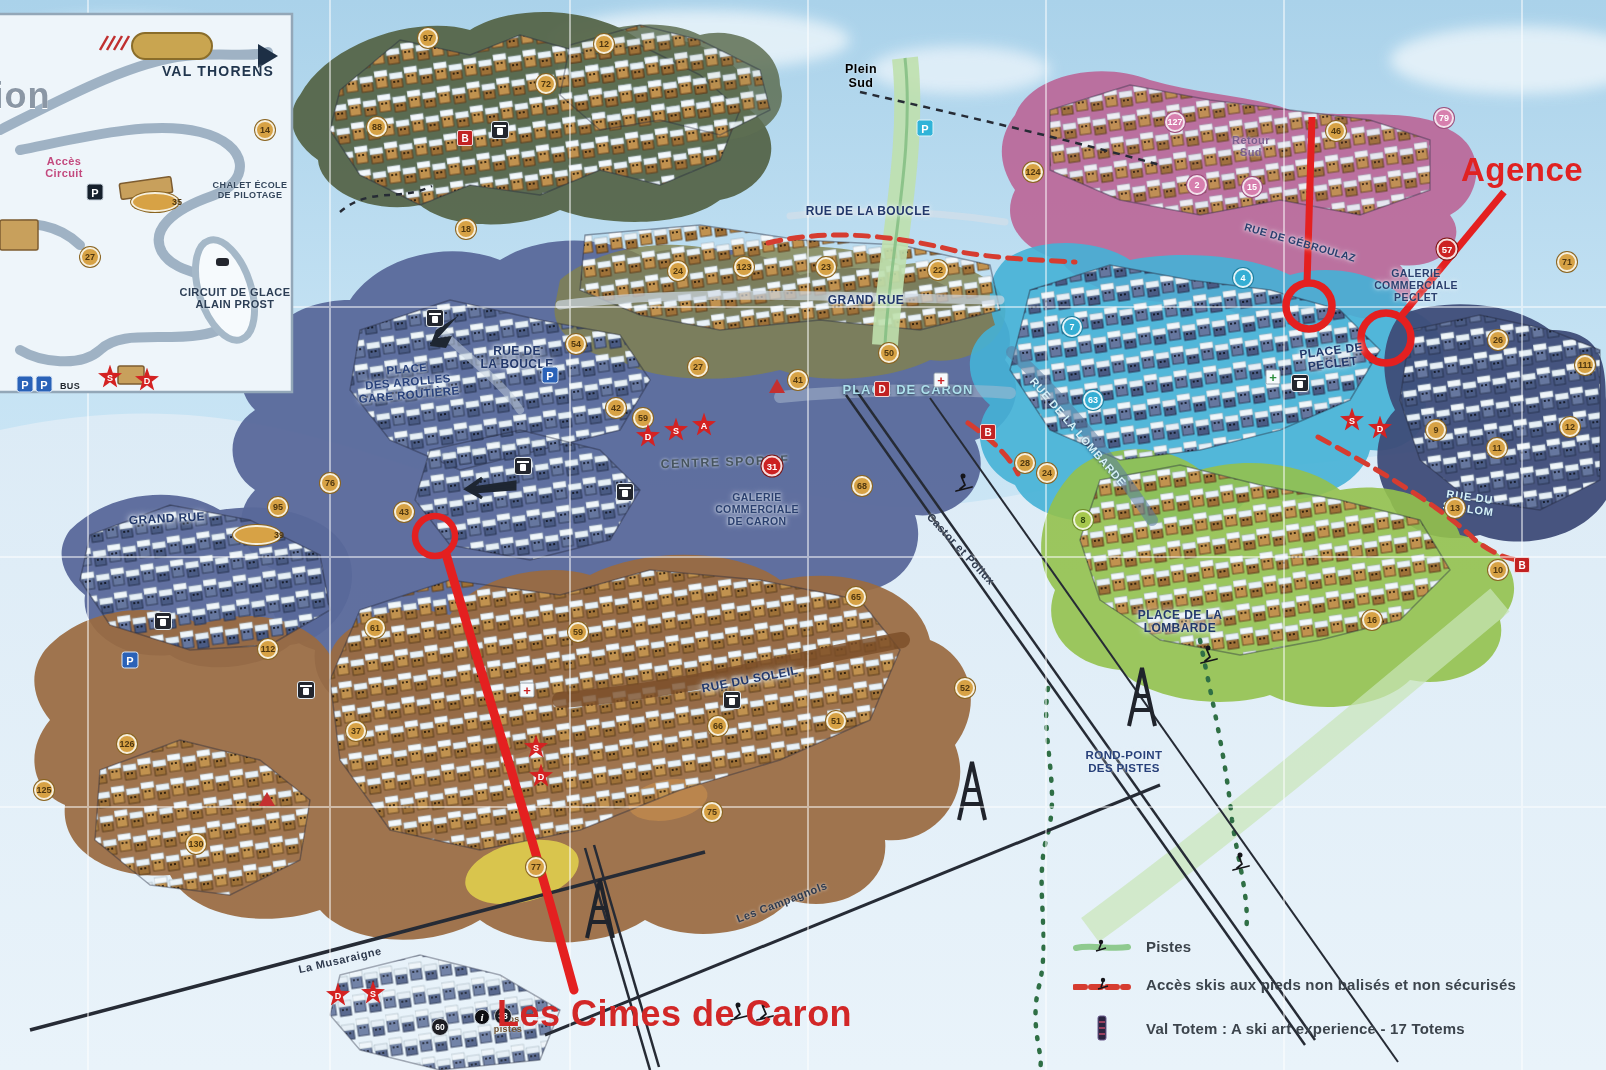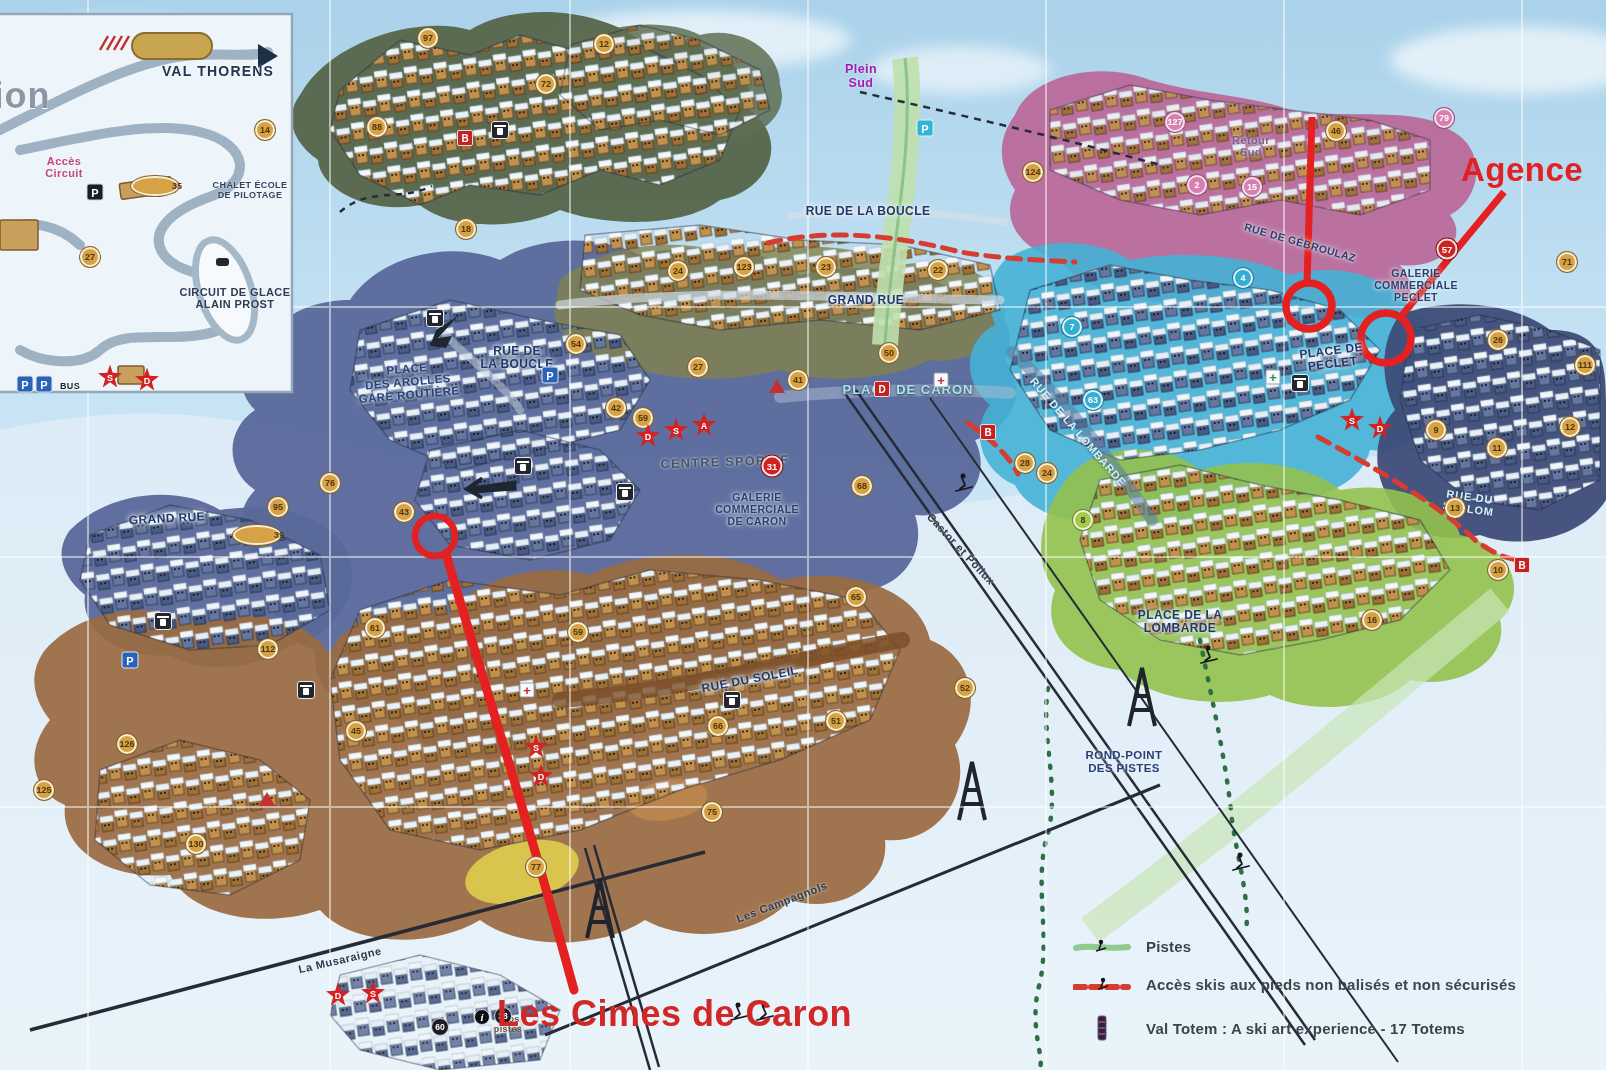--- a/index.html
+++ b/index.html
@@ -8,21 +8,21 @@
   
   #labels-layer,#markers-layer{position:absolute;left:0;top:0;width:1606px;height:1070px;pointer-events:none;}
   .lbl{position:absolute;transform:translate(-50%,-50%);white-space:pre-line;text-align:center;
        font-weight:bold;line-height:1.12;letter-spacing:.4px;}
   .street{font-size:12px;color:#22386b;text-shadow:0 0 3px rgba(238,245,251,.95),0 0 6px rgba(238,245,251,.8),0 0 9px rgba(238,245,251,.6);}
   .street-l{font-size:11.5px;color:#27407a;text-shadow:0 0 3px rgba(238,245,251,.95),0 0 6px rgba(238,245,251,.8);}
   .street-sm{font-size:10.5px;color:#2a3f6e;text-shadow:0 0 3px rgba(238,245,251,.95),0 0 6px rgba(238,245,251,.8);}
   .cyan-lbl{font-size:13px;color:#aee0ec;letter-spacing:1px;text-shadow:0 1px 2px rgba(16,42,66,.75),0 0 4px rgba(16,42,66,.4);}
   .cyan-st{font-size:11px;color:#d6f1f8;letter-spacing:.8px;text-shadow:0 1px 2px rgba(25,60,95,.7);}
   .grey-lbl{font-size:12.5px;color:#47555f;letter-spacing:1.4px;text-shadow:0 0 3px rgba(240,246,250,.9);}
-  .purple{font-size:12.5px;color:#a21caf;text-shadow:0 0 3px rgba(235,243,250,.9);}
+  .purple{font-size:12.5px;color:#000000;text-shadow:0 0 3px rgba(235,243,250,.9);}
   .purple-sm{font-size:11px;color:#7b5f8e;text-shadow:0 0 3px rgba(235,243,250,.9);}
   .lift{font-size:11px;color:#2e3a4e;font-weight:600;letter-spacing:.6px;text-shadow:0 0 3px rgba(235,243,250,.9);}
   .ghost{font-size:36px;color:#8b97a5;letter-spacing:1px;text-shadow:0 1px 0 #fff;}
   .inset-big{font-size:14px;color:#21364e;letter-spacing:1.2px;text-shadow:0 0 3px rgba(245,250,253,.9);}
   .inset-md{font-size:11px;color:#2c3e55;text-shadow:0 0 3px rgba(245,250,253,.9);}
   .inset-sm{font-size:9px;color:#33465c;text-shadow:0 0 2px rgba(245,250,253,.9);}
   .inset-xs{font-size:9px;color:#1d242b;text-shadow:0 0 2px rgba(245,250,253,.9);}
   .pink-lbl{font-size:11px;color:#c2497e;text-shadow:0 0 2px rgba(245,250,253,.9);}
   .tan-xs{font-size:9px;color:#6d5130;text-shadow:0 0 2px rgba(245,250,253,.9);}
   
@@ -295,21 +295,21 @@
 pistes</div>
     </div>
 <div id="markers-layer">
       <div class="mk mk-gold" style="left: 428px; top: 38px;">97</div>
       <div class="mk mk-gold" style="left: 546px; top: 84px;">72</div>
       <div class="mk mk-gold" style="left: 604px; top: 44px;">12</div>
       <div class="mk mk-gold" style="left: 377px; top: 127px;">88</div>
       <div class="mk mk-gold" style="left: 466px; top: 229px;">18</div>
       <div class="mk mk-rsq" style="left: 465px; top: 138px;">B</div>
       <div class="mk mk-gold" style="left: 265px; top: 130px;">14</div>
-      <div class="mk mk-gold" style="left: 155px; top: 186px; padding-left: 44px;">35</div>
+      <div class="mk mk-gold" style="left: 155px; top: 202px; padding-left: 44px;">35</div>
       <div class="mk mk-gold" style="left: 90px; top: 257px;">27</div>
       <div class="mk mk-star" style="left: 110px; top: 377px;">S</div>
       <div class="mk mk-star" style="left: 147px; top: 380px;">D</div>
       <div class="mk mk-pd" style="left: 95px; top: 192px;">P</div>
       <div class="mk mk-p" style="left: 25px; top: 384px;">P</div>
       <div class="mk mk-p" style="left: 44px; top: 384px;">P</div>
       <div class="mk mk-pink" style="left: 1175px; top: 122px;">127</div>
       <div class="mk mk-gold" style="left: 1033px; top: 172px;">124</div>
       <div class="mk mk-pink" style="left: 1197px; top: 185px;">2</div>
       <div class="mk mk-pink" style="left: 1252px; top: 187px;">15</div>
@@ -352,21 +352,21 @@
       <div class="mk mk-gold" style="left: 1372px; top: 620px;">16</div>
       <div class="mk mk-gold" style="left: 1025px; top: 463px;">28</div>
       <div class="mk mk-gold" style="left: 1047px; top: 473px;">24</div>
       <div class="mk mk-lime" style="left: 1083px; top: 520px;">8</div>
       <div class="mk mk-gold" style="left: 278px; top: 507px;">95</div>
       <div class="mk mk-gold" style="left: 257px; top: 535px; padding-left: 44px;">39</div>
       <div class="mk mk-gold" style="left: 330px; top: 483px;">76</div>
       <div class="mk mk-gold" style="left: 404px; top: 512px;">43</div>
       <div class="mk mk-gold" style="left: 375px; top: 628px;">61</div>
       <div class="mk mk-gold" style="left: 268px; top: 649px;">112</div>
-      <div class="mk mk-gold" style="left: 356px; top: 731px;">45</div>
+      <div class="mk mk-gold" style="left: 356px; top: 731px;">37</div>
       <div class="mk mk-gold" style="left: 856px; top: 597px;">65</div>
       <div class="mk mk-gold" style="left: 578px; top: 632px;">59</div>
       <div class="mk mk-gold" style="left: 862px; top: 486px;">68</div>
       <div class="mk mk-gold" style="left: 836px; top: 721px;">51</div>
       <div class="mk mk-gold" style="left: 718px; top: 726px;">66</div>
       <div class="mk mk-gold" style="left: 712px; top: 812px;">75</div>
       <div class="mk mk-gold" style="left: 536px; top: 867px;">77</div>
       <div class="mk mk-gold" style="left: 965px; top: 688px;">52</div>
       <div class="mk mk-star" style="left: 536px; top: 747px;">S</div>
       <div class="mk mk-star" style="left: 541px; top: 776px;">D</div>

